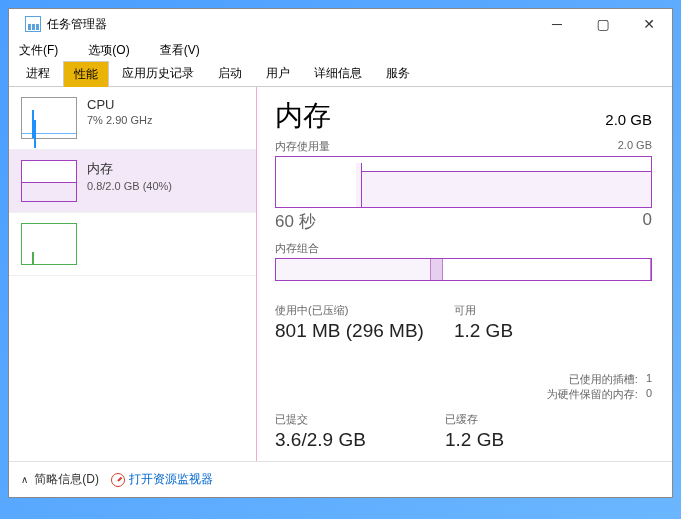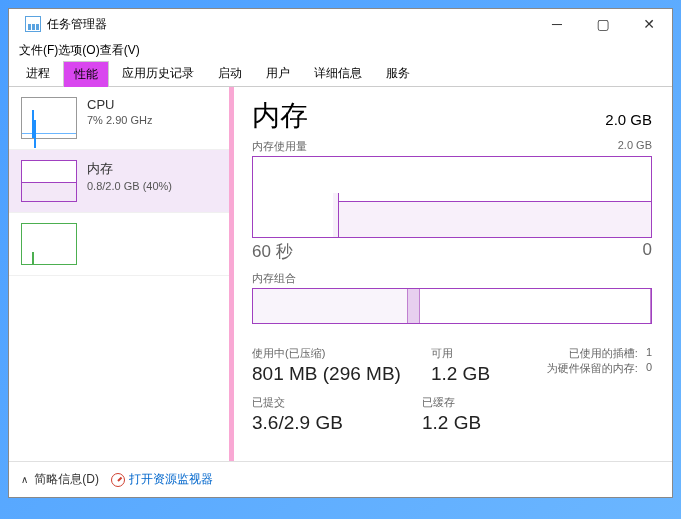--- a/index.html
+++ b/index.html
@@ -4,27 +4,27 @@
 <style>
 * { margin: 0; padding: 0; box-sizing: border-box; }
 body { font-family: "Microsoft YaHei", "Segoe UI", sans-serif; font-size: 12px; background: linear-gradient(135deg, #4a9eff 0%, #6bb6ff 100%); width: 681px; height: 519px; overflow: hidden; position: relative; }
 .window { position: absolute; left: 8px; top: 8px; width: 665px; height: 490px; background: #fff; border: 1px solid #888; display: flex; flex-direction: column; }
 .titlebar { height: 30px; display: flex; align-items: center; padding-left: 16px; }
 .titlebar-icon { width: 16px; height: 16px; margin-right: 6px; background: #fff; border: 1px solid #5aa3e0; position: relative; }
 .titlebar-icon::after { content: ""; position: absolute; bottom: 1px; left: 2px; width: 3px; height: 6px; background: #5aa3e0; box-shadow: 4px 0 0 #5aa3e0, 8px 0 0 #5aa3e0; }
 .titlebar-text { font-size: 12px; }
 .win-controls { margin-left: auto; display: flex; }
 .win-btn { width: 46px; height: 30px; display: flex; align-items: center; justify-content: center; font-size: 14px; color: #333; cursor: pointer; }
-.menubar { height: 22px; display: flex; align-items: center; padding-left: 10px; gap: 0; font-size: 12px; }
+.menubar { height: 22px; display: flex; align-items: center; padding-left: 10px; gap: 30px; font-size: 12px; }
 .menubar span { cursor: pointer; }
 .tabs { height: 26px; display: flex; align-items: flex-end; padding-left: 6px; border-bottom: 1px solid #ccc; gap: 2px; }
 .tab { padding: 4px 10px; font-size: 12px; cursor: pointer; border: 1px solid transparent; border-bottom: none; }
-.tab.active { background: #d946ef; border-color: #ccc; position: relative; top: 1px; }
+.tab.active { background: #eab308; border-color: #ccc; position: relative; top: 1px; }
 .content { flex: 1; display: flex; overflow: hidden; }
-.sidebar { width: 225px; border-right: 5px solid #f9a8d4; overflow-y: auto; }
+.sidebar { width: 248px; border-right: 1px solid #f9a8d4; overflow-y: auto; }
 .side-item { display: flex; padding: 10px 8px 10px 12px; gap: 10px; cursor: pointer; border-bottom: 1px solid #f0f0f0; }
 .side-item.selected { background: #f3e8f8; border-left: 0; }
 .thumb { width: 56px; height: 42px; border: 1px solid #999; position: relative; background: #fff; flex-shrink: 0; }
 .thumb-cpu::after { content: ""; position: absolute; bottom: 0; left: 10px; width: 2px; height: 28px; background: #1e90ff; box-shadow: 2px 10px 0 -0px #1e90ff; }
 .thumb-cpu::before { content:""; position:absolute; bottom:0; left:0; right:0; height:4px; border-top: 1px solid #6bb6ff; }
 .thumb-mem { border-color: #a040c0; }
 .thumb-mem::after { content: ""; position: absolute; bottom: 0; left: 0; right: 0; height: 18px; background: rgba(160,64,192,0.12); border-top: 1px solid #a040c0; }
 .thumb-disk { border-color: #4caf50; }
 .thumb-disk::after { content:""; position:absolute; bottom:0; left:10px; width:2px; height:12px; background:#4caf50; }
 .thumb-net { border-color: #d2691e; }

